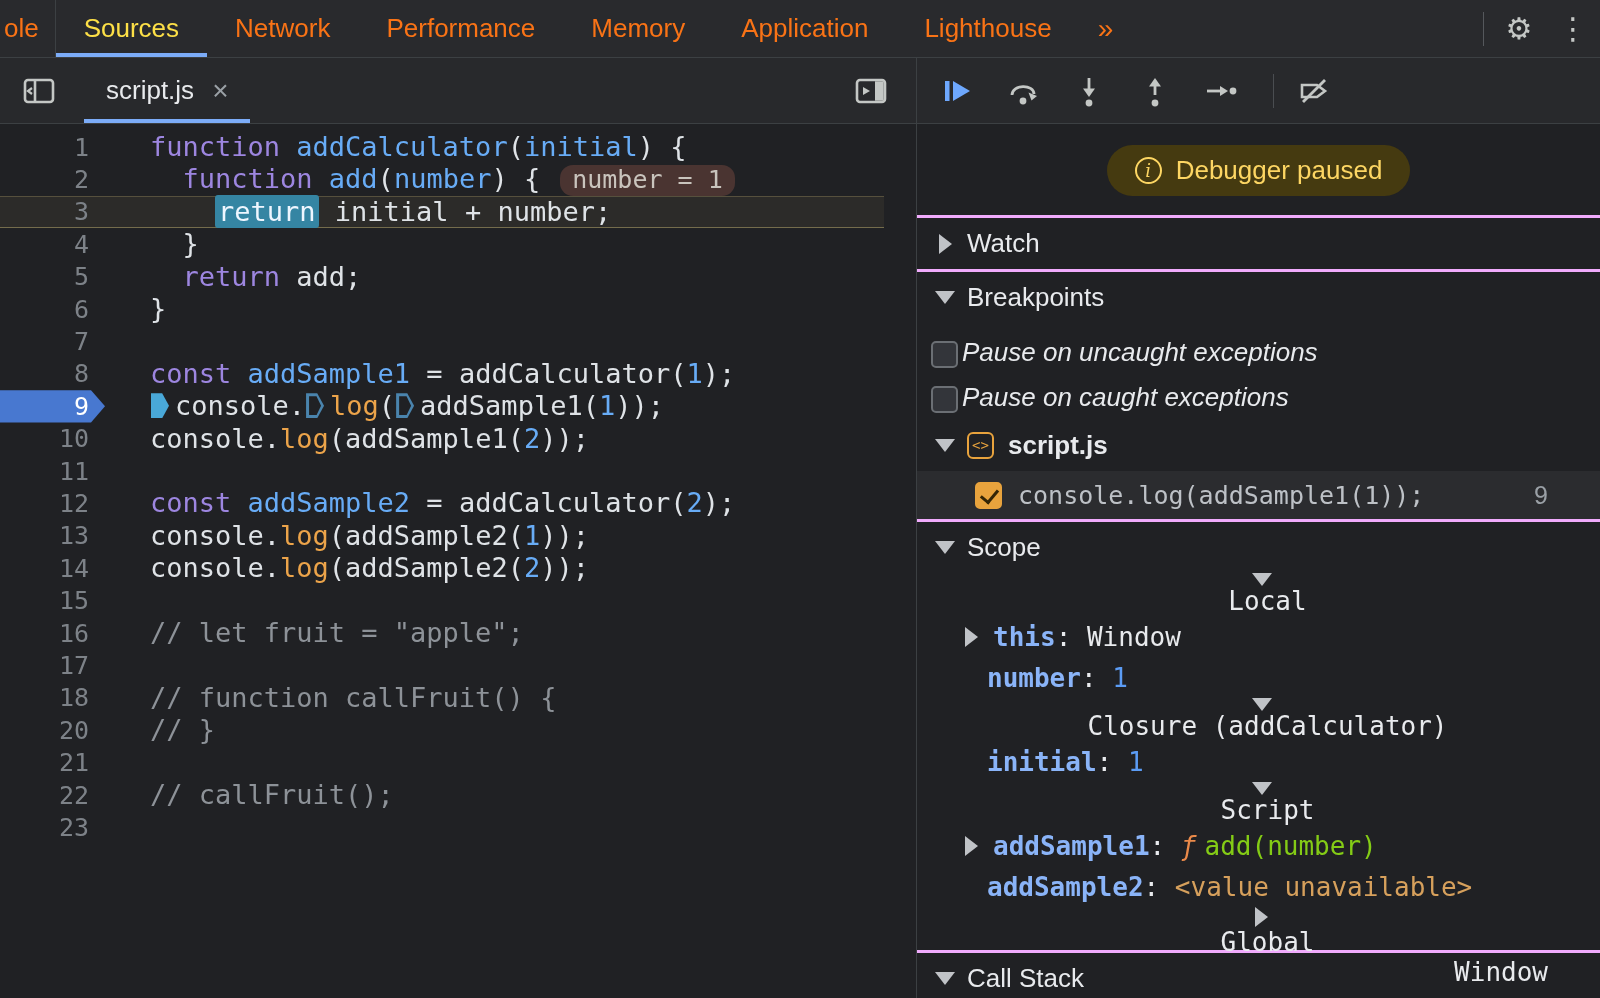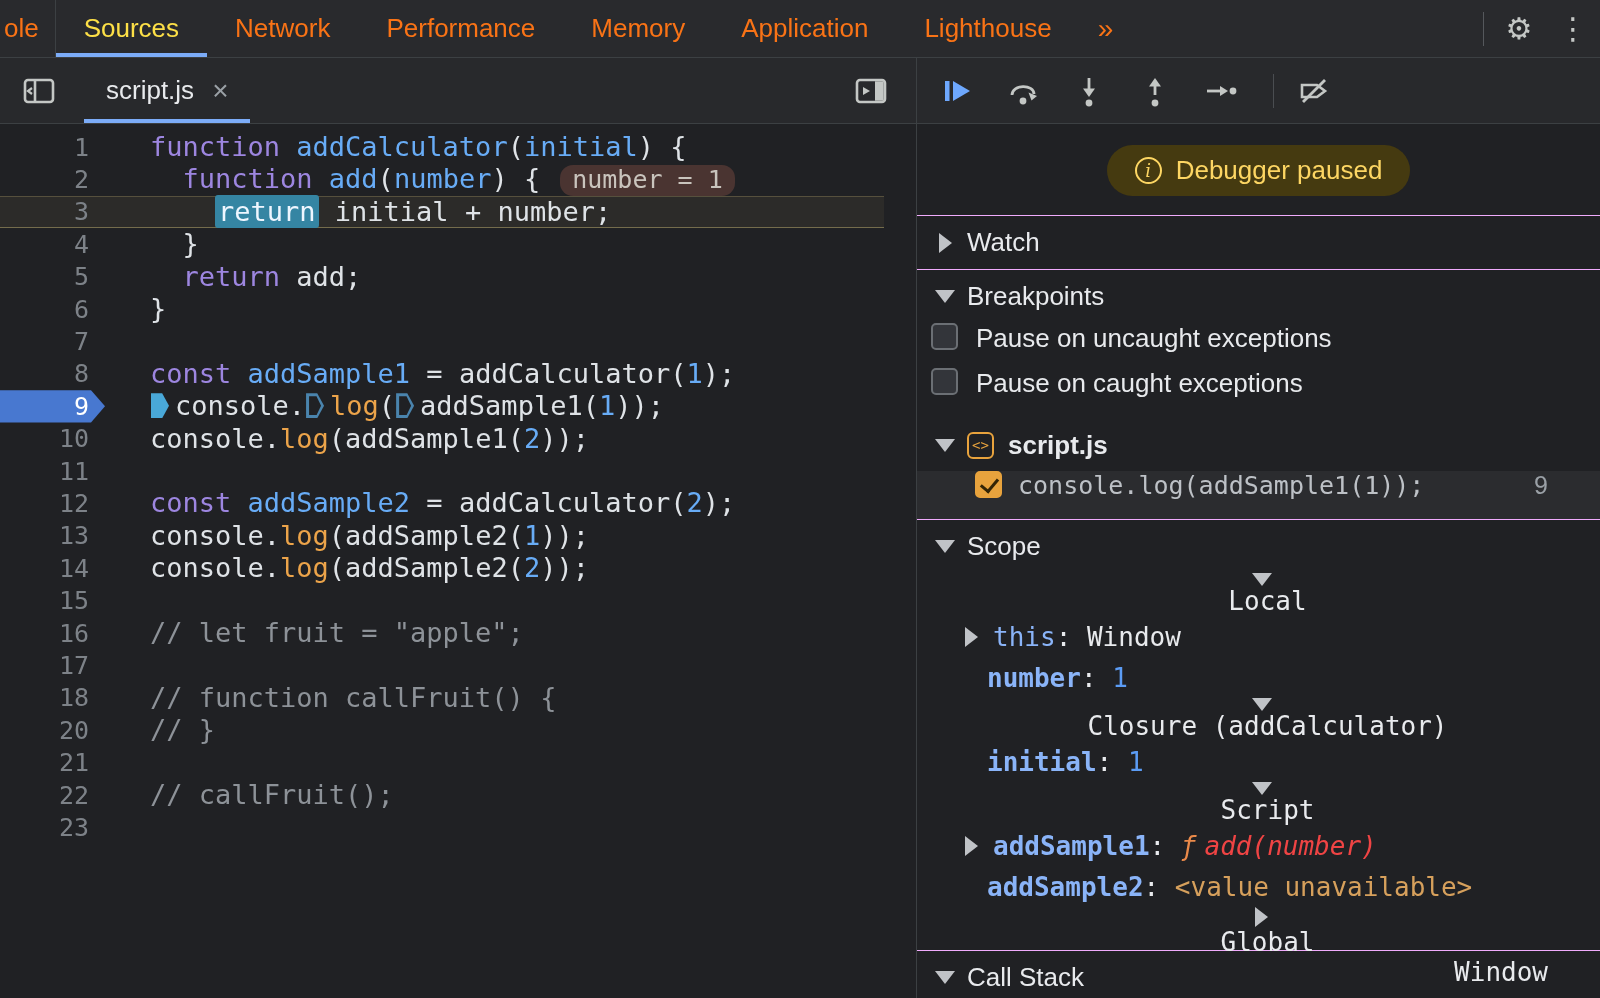--- a/index.html
+++ b/index.html
@@ -77,56 +77,56 @@
           padding:0 12px 2px; font-size:25px; }
   
   #debugger { position:absolute; top:125px; left:917px; right:0; bottom:0; overflow:hidden; font-size:26px; }
   .badge-wrap { height:90px; display:flex; align-items:center; justify-content:center; }
   .badge { display:flex; align-items:center; gap:14px; background:#453a10; color:#fdd663;
            border-radius:30px; padding:10px 28px; font-size:26px; }
   .badge-i { width:27px; height:27px; border:2.5px solid #fdd663; border-radius:50%;
              display:flex; align-items:center; justify-content:center;
              font-size:18px; font-style:italic; font-family:"DejaVu Serif", serif; flex:0 0 auto; }
   .sec-h { display:flex; align-items:center; height:54px; padding-left:18px;
-           border-top:1px solid #f0abfc; color:#e8eaed; }
+           border-top:3px solid #f0abfc; color:#e8eaed; }
   .tri-box { width:20px; display:flex; justify-content:center; margin-right:12px; flex:0 0 auto; }
   .tri-d { width:0; height:0; border-left:10px solid transparent; border-right:10px solid transparent;
            border-top:13px solid #c0c3c7; }
   .tri-r { width:0; height:0; border-top:10px solid transparent; border-bottom:10px solid transparent;
            border-left:13px solid #c0c3c7; }
-  .opt-row { display:flex; align-items:flex-start; gap:18px; padding-left:14px; height:45px; color:#e8eaed; }
+  .opt-row { display:flex; align-items:flex-end; gap:4px; padding-left:14px; height:45px; color:#e8eaed;font-style:italic; }
   .cb { width:27px; height:27px; border-radius:5px; background:#33353a; border:2px solid #6b6f74; flex:0 0 auto; }
   .cb.checked { background:#e8a33d; border-color:#e8a33d; position:relative; }
   .cb.checked::after { content:""; position:absolute; left:7px; top:2px; width:8px; height:14px;
                        border:solid #332506; border-width:0 3.5px 3.5px 0; transform:rotate(40deg); }
   .bp-group { display:flex; align-items:center; padding-left:18px; height:52px; margin-top:6px; }
   .file-ic { width:27px; height:27px; border:2.5px solid #e8a33d; border-radius:6px; color:#e8a33d;
              display:flex; align-items:center; justify-content:center; font-size:14px;
              font-family:"DejaVu Sans Mono", monospace; margin-right:14px; flex:0 0 auto; }
   .bp-file { font-weight:600; }
-  .bp-entry { display:flex; gap:16px; padding-left:58px; height:48px;
+  .bp-entry { display:flex; align-items:center; gap:16px; padding-left:58px; height:48px;
               background:rgba(255,255,255,0.05); }
   .bp-code { font-family:"DejaVu Sans Mono", monospace; font-size:25px; color:#bdc1c6;
              flex:1; white-space:pre; overflow:hidden; }
   .bp-line { color:#9aa0a6; font-size:25px; padding-right:52px; }
   .scope-row { display:flex; align-items:center; height:41px;
                font-family:"DejaVu Sans Mono", monospace; font-size:26px; }
   .scope-row.group { height:43px; }
   .ind-1 { padding-left:18px;flex-direction:column; }
   .ind-2 { padding-left:44px; }
   .ind-leaf { padding-left:70px; }
   .sgroup { color:#e8eaed; }
   .sright { margin-left:auto; padding-right:52px; color:#e8eaed; }
   .sname { color:#8ab4f8; font-weight:700; }
-  .sname.plainw { font-weight:400; }
+  .sname.plainw { font-weight:700; }
   .scolon { color:#e8eaed; white-space:pre; }
   .sval-num { color:#5b9cf5; }
   .sval-plain { color:#e8eaed; }
   .sval-fn-f { color:#ea8a4a; font-style:italic; margin-right:8px; }
-  .sval-fn { color:#ef4444; font-style:italic; }
+  .sval-fn { color:#84cc16; }
   .sval-unavail { color:#d6a05c; }
   svg.ic { display:block; }
 </style>
 </head>
 <body>
 
 <div class="topbar">
   <div class="tab partial">ole</div>
   <div id="main-tabs" style="display:flex;align-items:stretch;">
       <div class="tab active">Sources</div>

